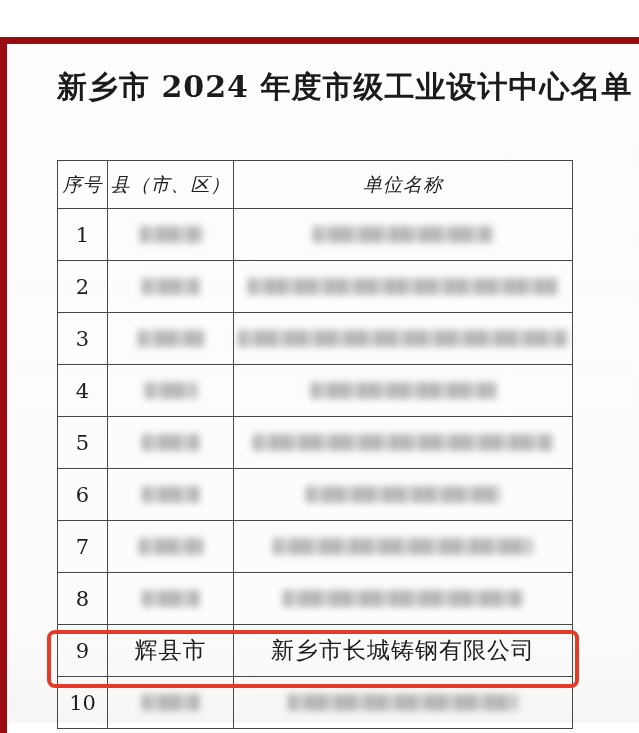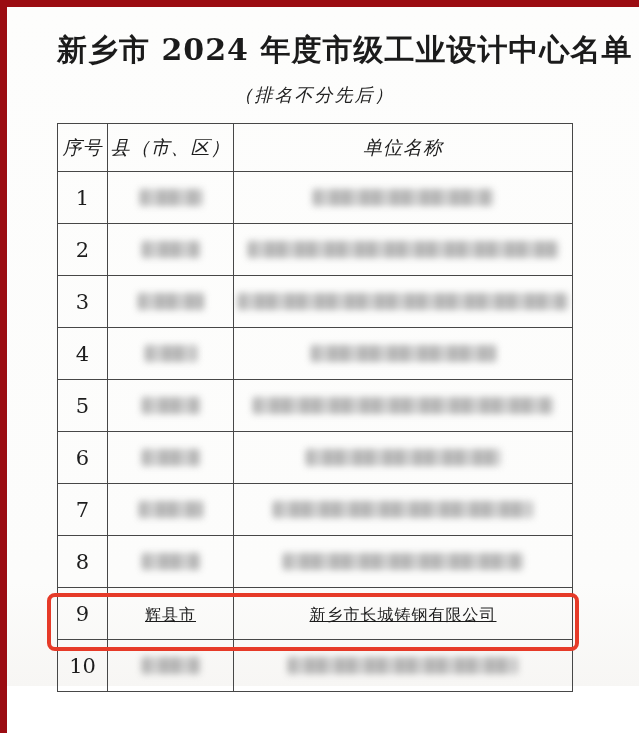--- a/index.html
+++ b/index.html
@@ -6,20 +6,21 @@
   html, body {
     width: 639px; height: 733px;
     background: #ffffff;
     overflow: hidden;
     font-family: "DejaVu Serif", "Liberation Serif", serif;
   }
   .page {
     position: relative;
     width: 639px; height: 686px;
     background: linear-gradient(180deg, #fdfdfc 0%, #fcfcfb 85%, #f7f6f4 100%);
+    margin-top: 37px;
   }
   .edge-left {
     position: absolute; left: 0; top: 0;
     width: 7px; height: 733px;
     background: #9b0c12;
   }
   .edge-top {
     position: absolute; left: 0; top: 0;
     width: 639px; height: 7px;
     background: #9b0c12;
@@ -61,21 +62,21 @@
     background: transparent;
   }
   table.list th {
     height: 48px;
     font-size: 19px;
     font-weight: normal;
     font-style: italic;
     letter-spacing: 1px;
   }
   table.list td { height: 52px; font-size: 21px; }
-  td .cell-text { font-size: 16px; letter-spacing: 1px; text-decoration: underline; }
+  td .cell-text { font-size: 23px; letter-spacing: 1px; }
   td.num-cell { font-size: 22px; }
   .blur-blob {
     height: 17px;
     margin: 0 auto;
     border-radius: 2px;
     background: repeating-linear-gradient(90deg,
       #8e8e8e 0px, #b9b9b9 9px, #cfcfcf 14px, #969696 22px, #c6c6c6 30px);
     filter: blur(3.5px);
     opacity: 0.8;
   }
@@ -91,21 +92,20 @@
 </head>
 <body>
 
 <div class="page">
 
   <div class="edge-left"></div>
   <div class="edge-top"></div>
 
   <div class="doc-title">新乡市 2024 年度市级工业设计中心名单</div>
 
-  <div class="doc-subtitle">（排名不分先后）</div>
 
   <table class="list">
     <colgroup>
       <col class="c-no">
         <col class="c-county">
         <col class="c-name">
     </colgroup>
     <thead>
       <tr>
         <th>序号</th>

